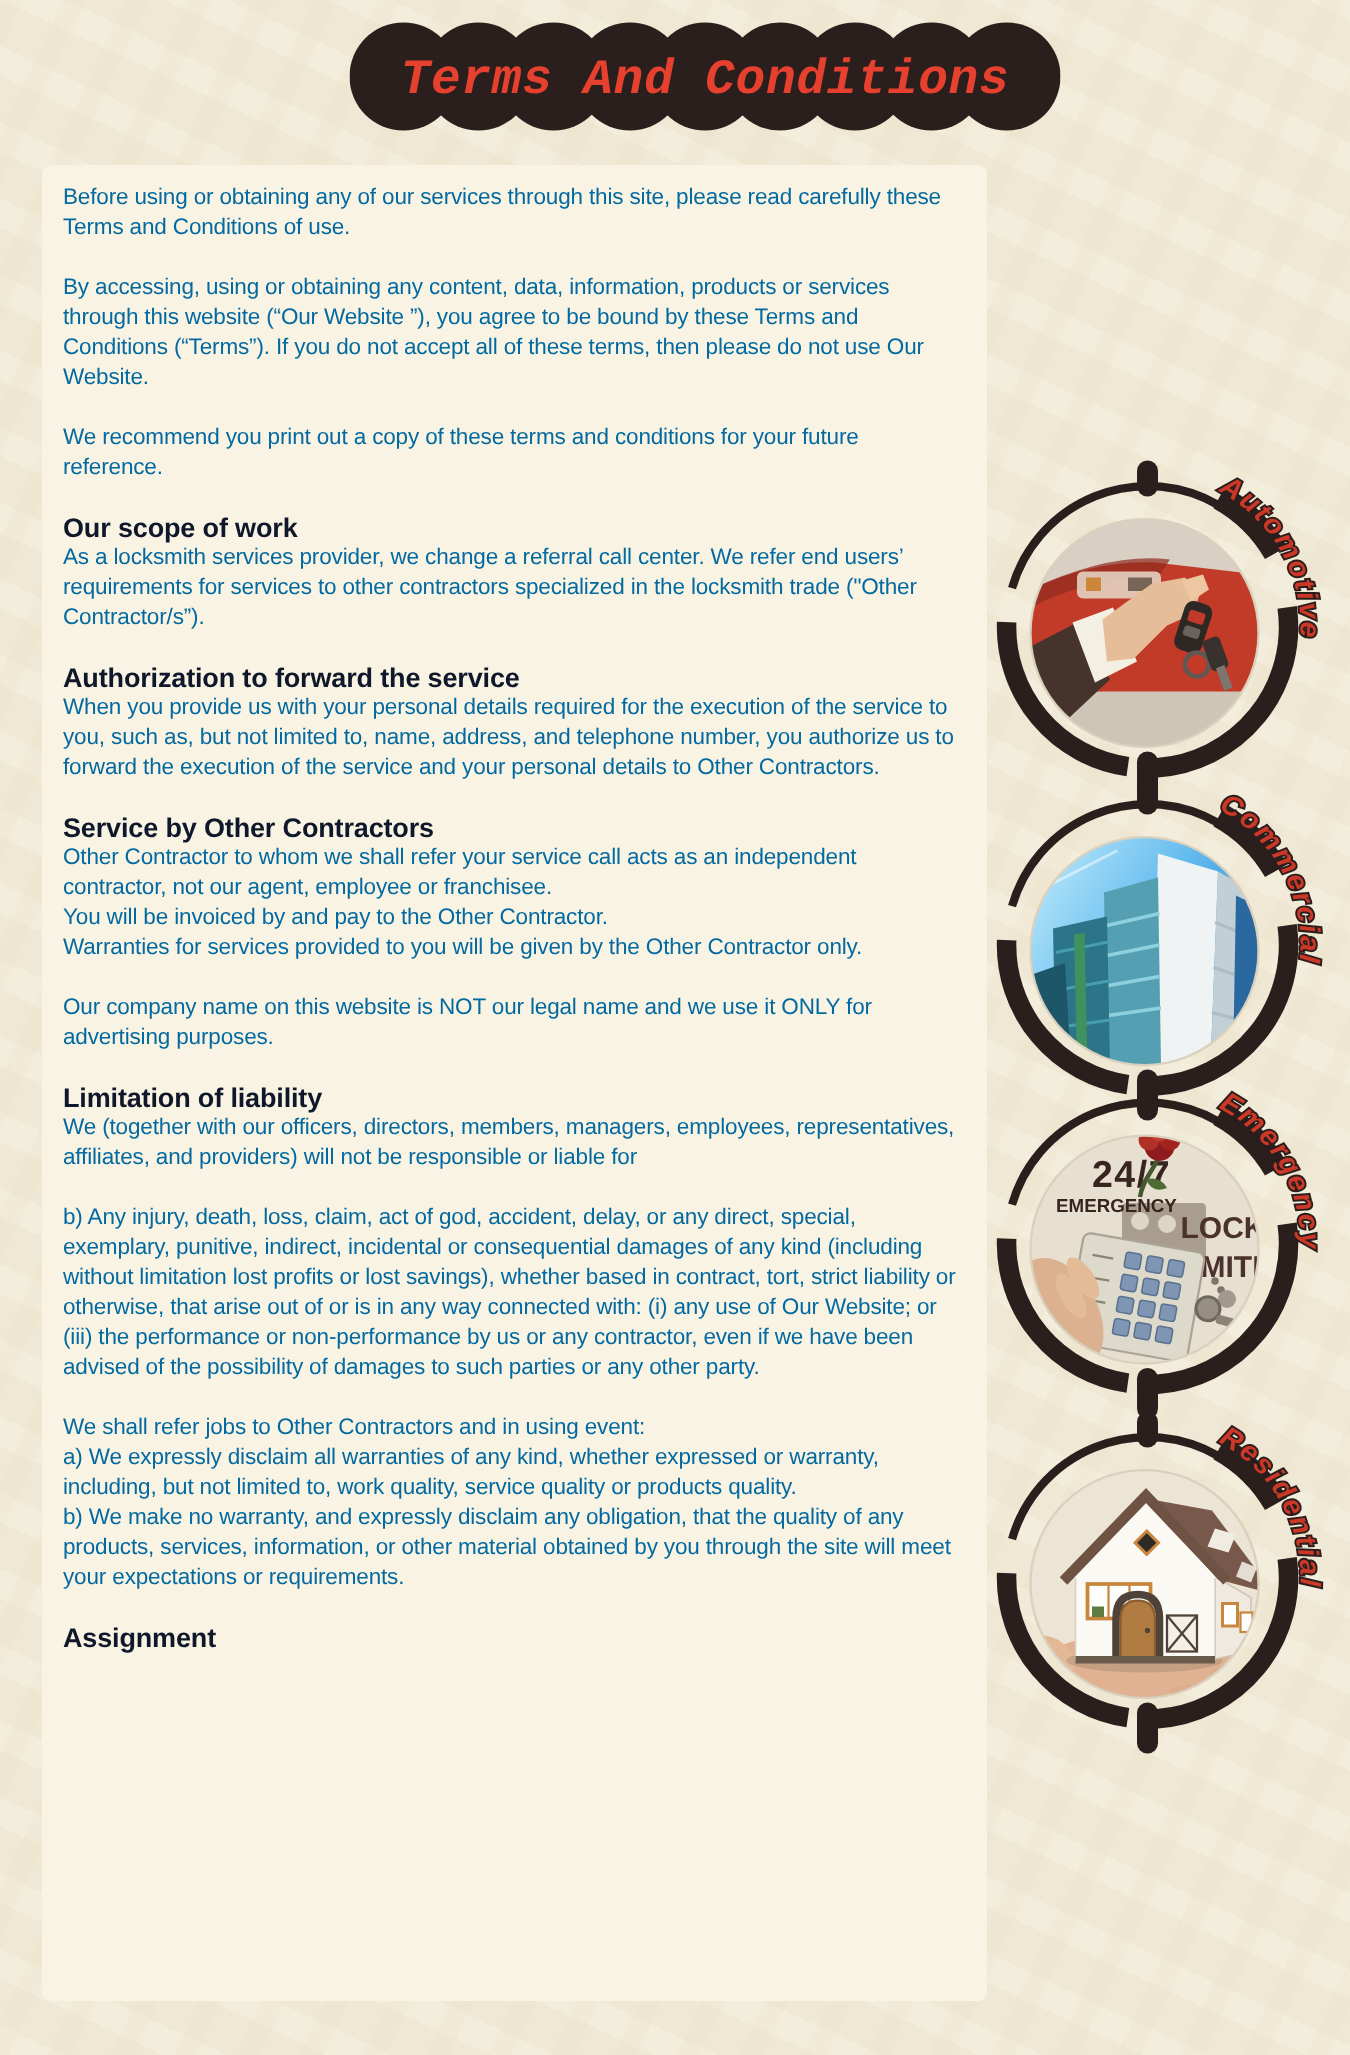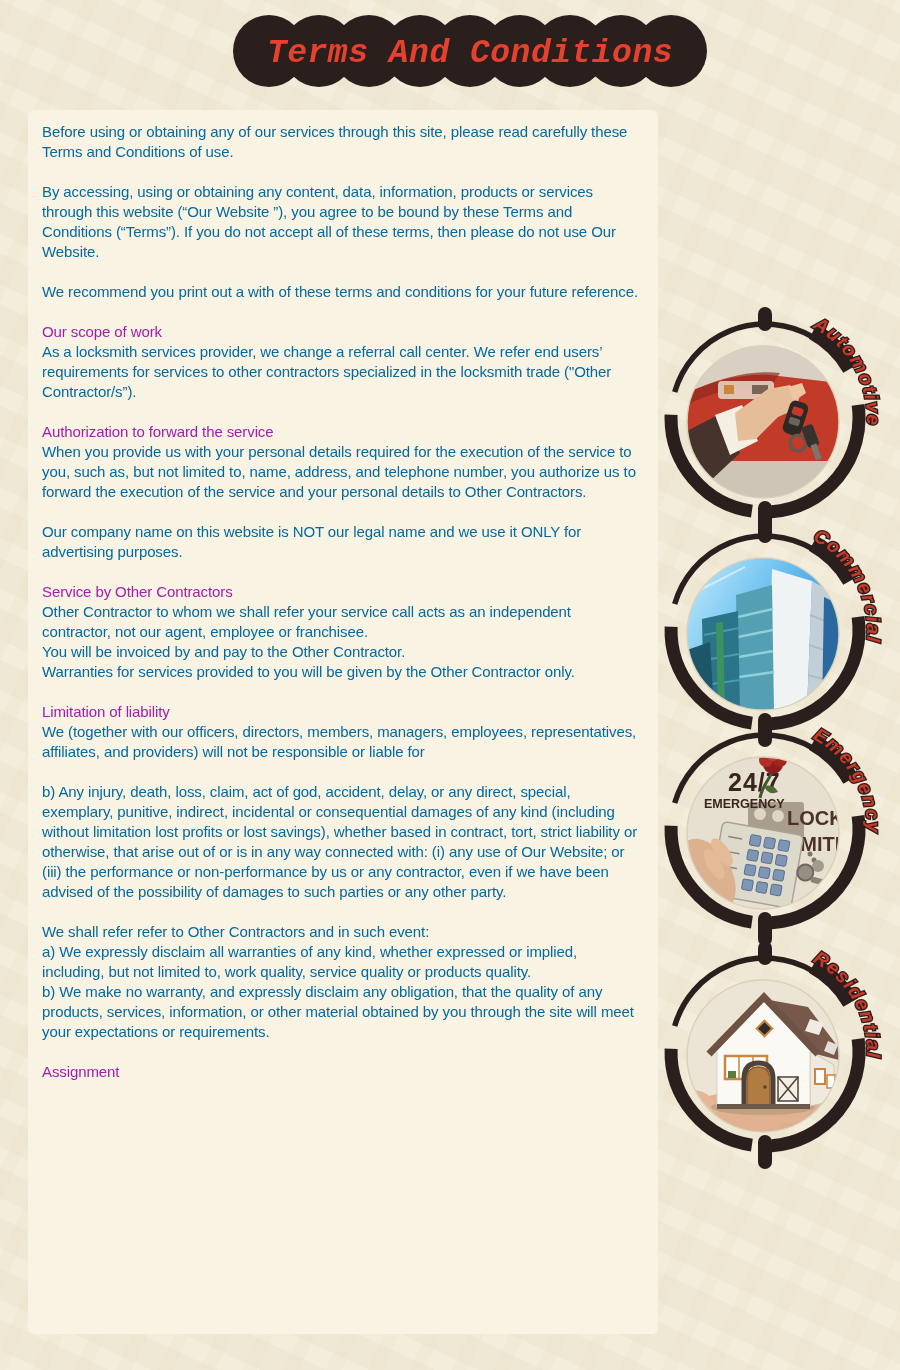--- a/index.html
+++ b/index.html
@@ -11,21 +11,21 @@
       repeating-linear-gradient(25deg, rgba(252,248,238,.30) 0 18px, transparent 18px 46px);
     font-family:"Liberation Sans", sans-serif;
   }
   .banner{position:absolute;left:233px;top:14px;width:474px;height:74px;font-family:Liberation Mono, monospace;}
   .panel{
     position:absolute;left:28px;top:110px;width:630px;height:1224px;
     box-sizing:border-box;background:#f8f3e2;border-radius:6px;
     padding:12px 16px 0 14px;
   }
   .sec{margin:0 0 20px 0;}
-  .sec-h{margin:0;font-size:15px;line-height:20px;font-weight:normal;color:#a21caf;letter-spacing:-.1px;}
+  .sec-h{margin:0;font-size:18px;line-height:20px;font-weight:bold;color:#0f172a;letter-spacing:-.1px;}
   .sec-p{margin:0;font-size:15px;line-height:20px;color:#0369a1;letter-spacing:-.1px;}
   .badge{position:absolute;left:660px;width:220px;height:210px;}
   .badge svg{overflow:visible;display:block;}
   #badge-automotive{top:313px;}
   #badge-commercial{top:525px;}
   #badge-emergency{top:724px;}
   #badge-residential{top:947px;}
   .ring{stroke:#2b1f1d;fill:none;}
   .stub{fill:#2b1f1d;}
   .curve-label{
@@ -57,49 +57,49 @@
 
 <div class="panel">
   <div>
       <section class="sec">
         <p class="sec-p">Before using or obtaining any of our services through this site, please read carefully these Terms and Conditions of use.</p>
       </section>
       <section class="sec">
         <p class="sec-p">By accessing, using or obtaining any content, data, information, products or services through this website (“Our Website ”), you agree to be bound by these Terms and Conditions (“Terms”). If you do not accept all of these terms, then please do not use Our Website.</p>
       </section>
       <section class="sec">
-        <p class="sec-p">We recommend you print out a with of these terms and conditions for your future reference.</p>
+        <p class="sec-p">We recommend you print out a copy of these terms and conditions for your future reference.</p>
       </section>
       <section class="sec">
         <h3 class="sec-h">Our scope of work</h3>
         <p class="sec-p">As a locksmith services provider, we change a referral call center. We refer end users’ requirements for services to other contractors specialized in the locksmith trade ("Other Contractor/s”).</p>
       </section>
       <section class="sec">
         <h3 class="sec-h">Authorization to forward the service</h3>
         <p class="sec-p">When you provide us with your personal details required for the execution of the service to you, such as, but not limited to, name, address, and telephone number, you authorize us to forward the execution of the service and your personal details to Other Contractors.</p>
-      </section>
-      <section class="sec">
-        <p class="sec-p">Our company name on this website is NOT our legal name and we use it ONLY for advertising purposes.</p>
       </section>
       <section class="sec">
         <h3 class="sec-h">Service by Other Contractors</h3>
         <p class="sec-p">Other Contractor to whom we shall refer your service call acts as an independent contractor, not our agent, employee or franchisee.</p>
         <p class="sec-p">You will be invoiced by and pay to the Other Contractor.</p>
         <p class="sec-p">Warranties for services provided to you will be given by the Other Contractor only.</p>
       </section>
       <section class="sec">
+        <p class="sec-p">Our company name on this website is NOT our legal name and we use it ONLY for advertising purposes.</p>
+      </section>
+      <section class="sec">
         <h3 class="sec-h">Limitation of liability</h3>
         <p class="sec-p">We (together with our officers, directors, members, managers, employees, representatives, affiliates, and providers) will not be responsible or liable for</p>
       </section>
       <section class="sec">
         <p class="sec-p">b) Any injury, death, loss, claim, act of god, accident, delay, or any direct, special, exemplary, punitive, indirect, incidental or consequential damages of any kind (including without limitation lost profits or lost savings), whether based in contract, tort, strict liability or otherwise, that arise out of or is in any way connected with: (i) any use of Our Website; or (iii) the performance or non-performance by us or any contractor, even if we have been advised of the possibility of damages to such parties or any other party.</p>
       </section>
       <section class="sec">
-        <p class="sec-p">We shall refer refer to Other Contractors and in such event:</p>
-        <p class="sec-p">a) We expressly disclaim all warranties of any kind, whether expressed or implied, including, but not limited to, work quality, service quality or products quality.</p>
+        <p class="sec-p">We shall refer jobs to Other Contractors and in using event:</p>
+        <p class="sec-p">a) We expressly disclaim all warranties of any kind, whether expressed or warranty, including, but not limited to, work quality, service quality or products quality.</p>
         <p class="sec-p">b) We make no warranty, and expressly disclaim any obligation, that the quality of any products, services, information, or other material obtained by you through the site will meet your expectations or requirements.</p>
       </section>
       <section class="sec">
         <h3 class="sec-h">Assignment</h3>
       </section>
     </div>
 </div>
 
 <div class="badge" id="badge-automotive">
   <svg width="210" height="210" viewBox="0 0 210 210">

